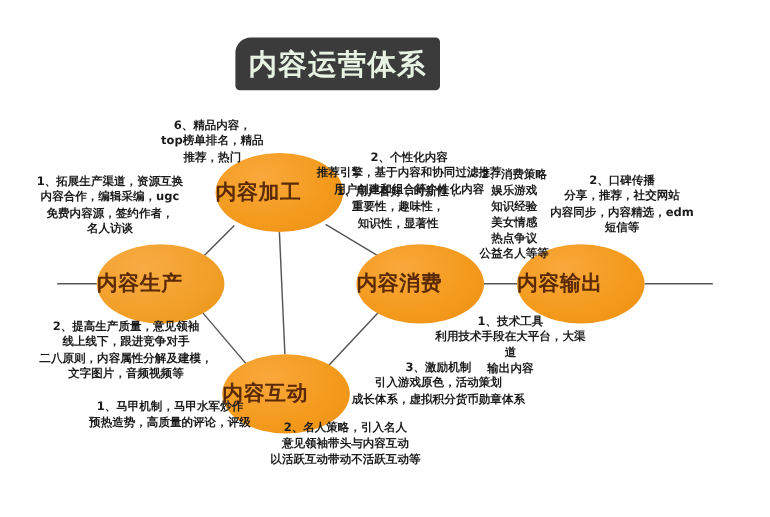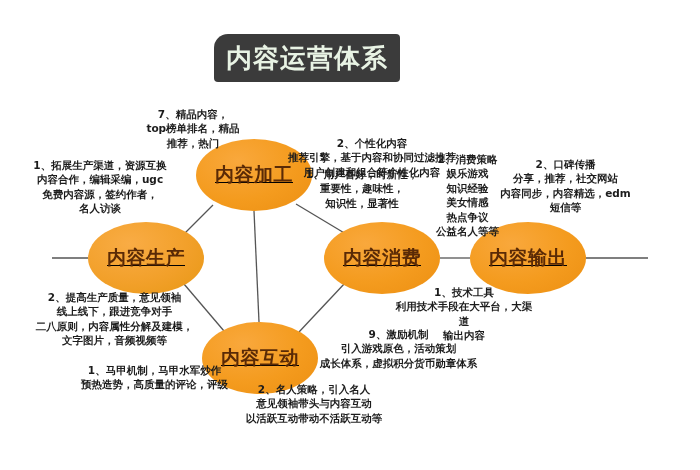--- a/index.html
+++ b/index.html
@@ -30,23 +30,22 @@
     font-family:"DejaVu Sans","Liberation Sans",sans-serif;
   }
 
   
   #links{position:absolute;left:0;top:0;width:700px;height:470px;}
 
   
   .node{
     position:absolute;
     border-radius:50%;
-    display:flex;align-items:center;justify-content:center;
+    display:flex;align-items:center;justify-content:flex-start;
     box-shadow:0 0 0 0 rgba(0,0,0,0);
-    text-decoration:underline;
   }
   .node .node-label{
     color:#5a2a06;
     font-size:19px;
     font-weight:bold;
     white-space:nowrap;
     font-family:"DejaVu Sans","Liberation Sans",sans-serif;
     letter-spacing:0.5px;
   }
   #node-jiagong{left:196px;top:139px;width:116px;height:72px;
@@ -114,40 +113,40 @@
   <div class="node" id="node-xiaofei">
     <span class="node-label">内容消费</span>
   </div>
   <div class="node" id="node-hudong">
     <span class="node-label">内容互动</span>
   </div>
   <div class="node" id="node-shuchu">
     <span class="node-label">内容输出</span>
   </div>
 
-  <div class="note" id="note-jg1">7、精品内容，
+  <div class="note" id="note-jg1">6、精品内容，
 top榜单排名，精品
 推荐，热门</div>
   <div class="note" id="note-jg2">2、个性化内容
 推荐引擎，基于内容和协同过滤推荐
 用户创建和组合等个性化内容</div>
   <div class="note" id="note-sc1">1、拓展生产渠道，资源互换
 内容合作，编辑采编，ugc
 免费内容源，签约作者，
 名人访谈</div>
   <div class="note" id="note-sc2">2、提高生产质量，意见领袖
 线上线下，跟进竞争对手
 二八原则，内容属性分解及建模，
 文字图片，音频视频等</div>
   <div class="note" id="note-hd1">1、马甲机制，马甲水军炒作
 预热造势，高质量的评论，评级</div>
   <div class="note" id="note-hd2">2、名人策略，引入名人
 意见领袖带头与内容互动
 以活跃互动带动不活跃互动等</div>
-  <div class="note" id="note-hd3">9、激励机制
+  <div class="note" id="note-hd3">3、激励机制
 引入游戏原色，活动策划
 成长体系，虚拟积分货币勋章体系</div>
   <div class="note" id="note-xf1">1、用户喜好，时新性，
 重要性，趣味性，
 知识性，显著性</div>
   <div class="note" id="note-xf2">2、消费策略
 娱乐游戏
 知识经验
 美女情感
 热点争议

